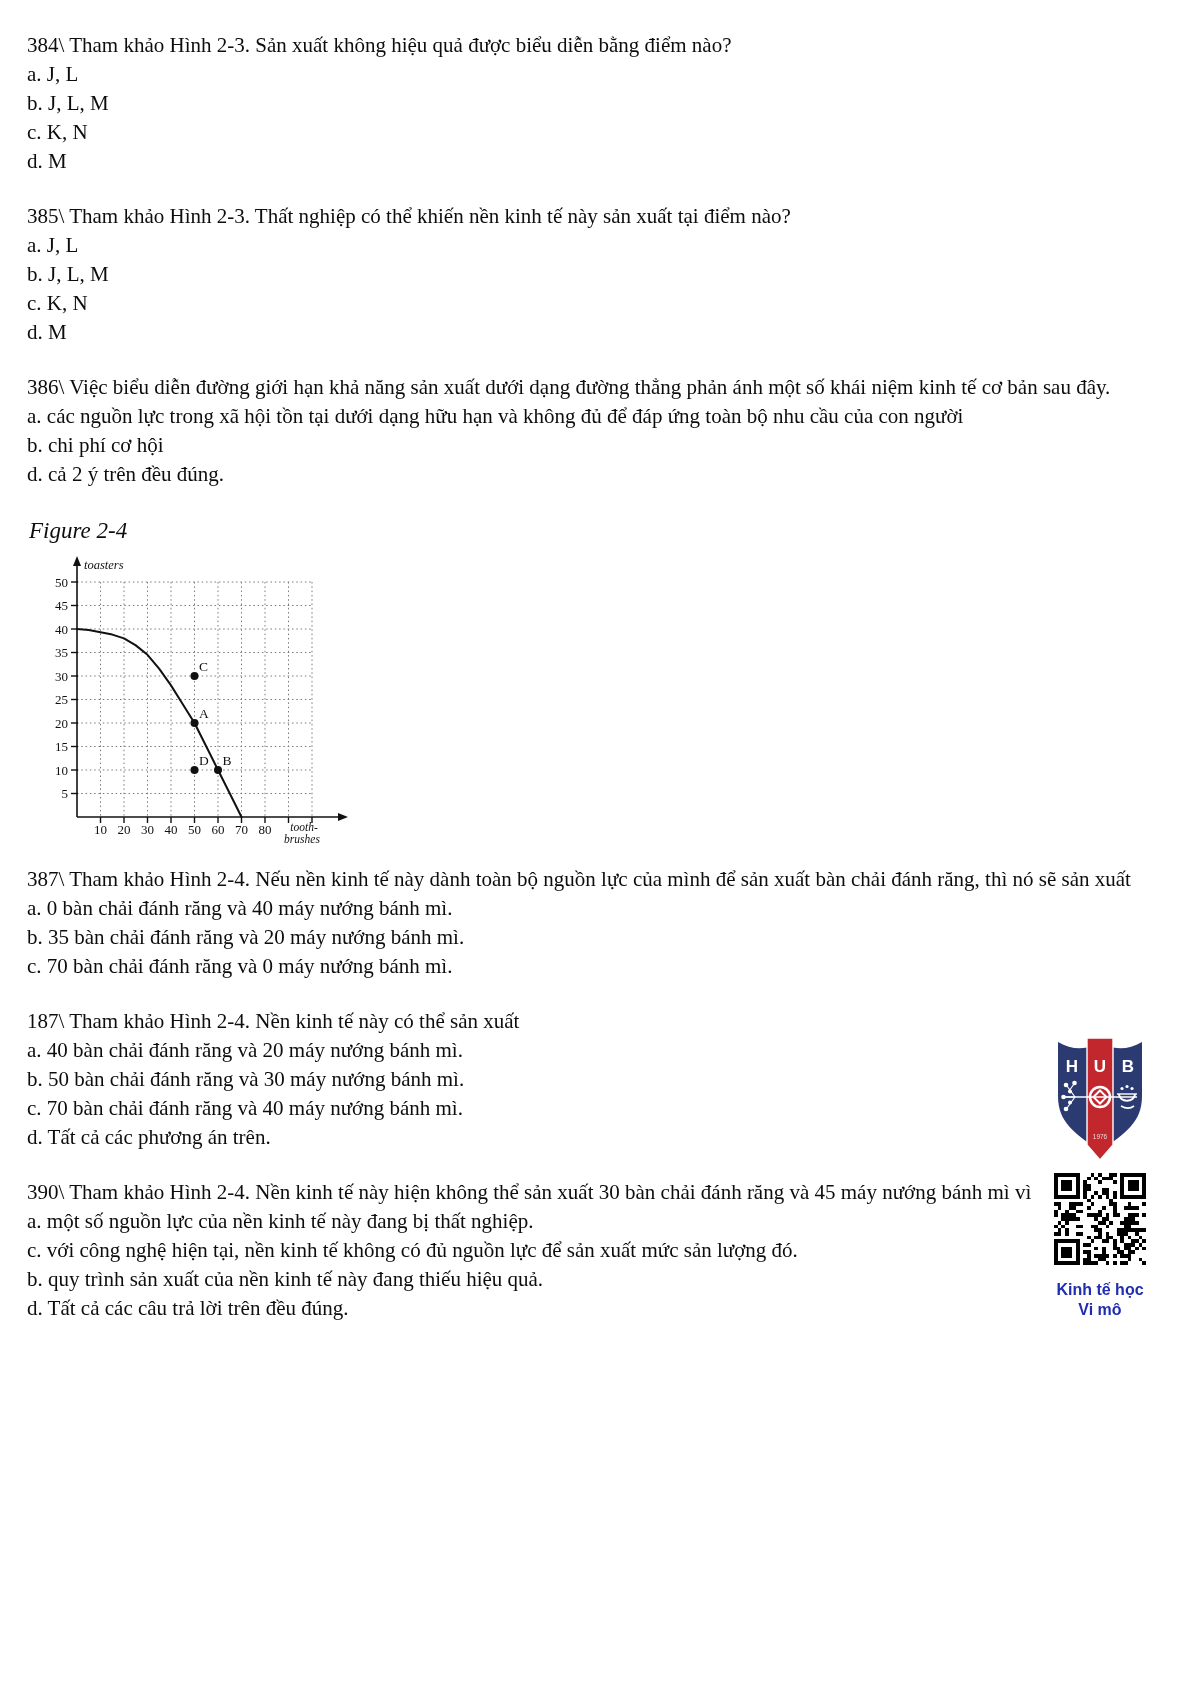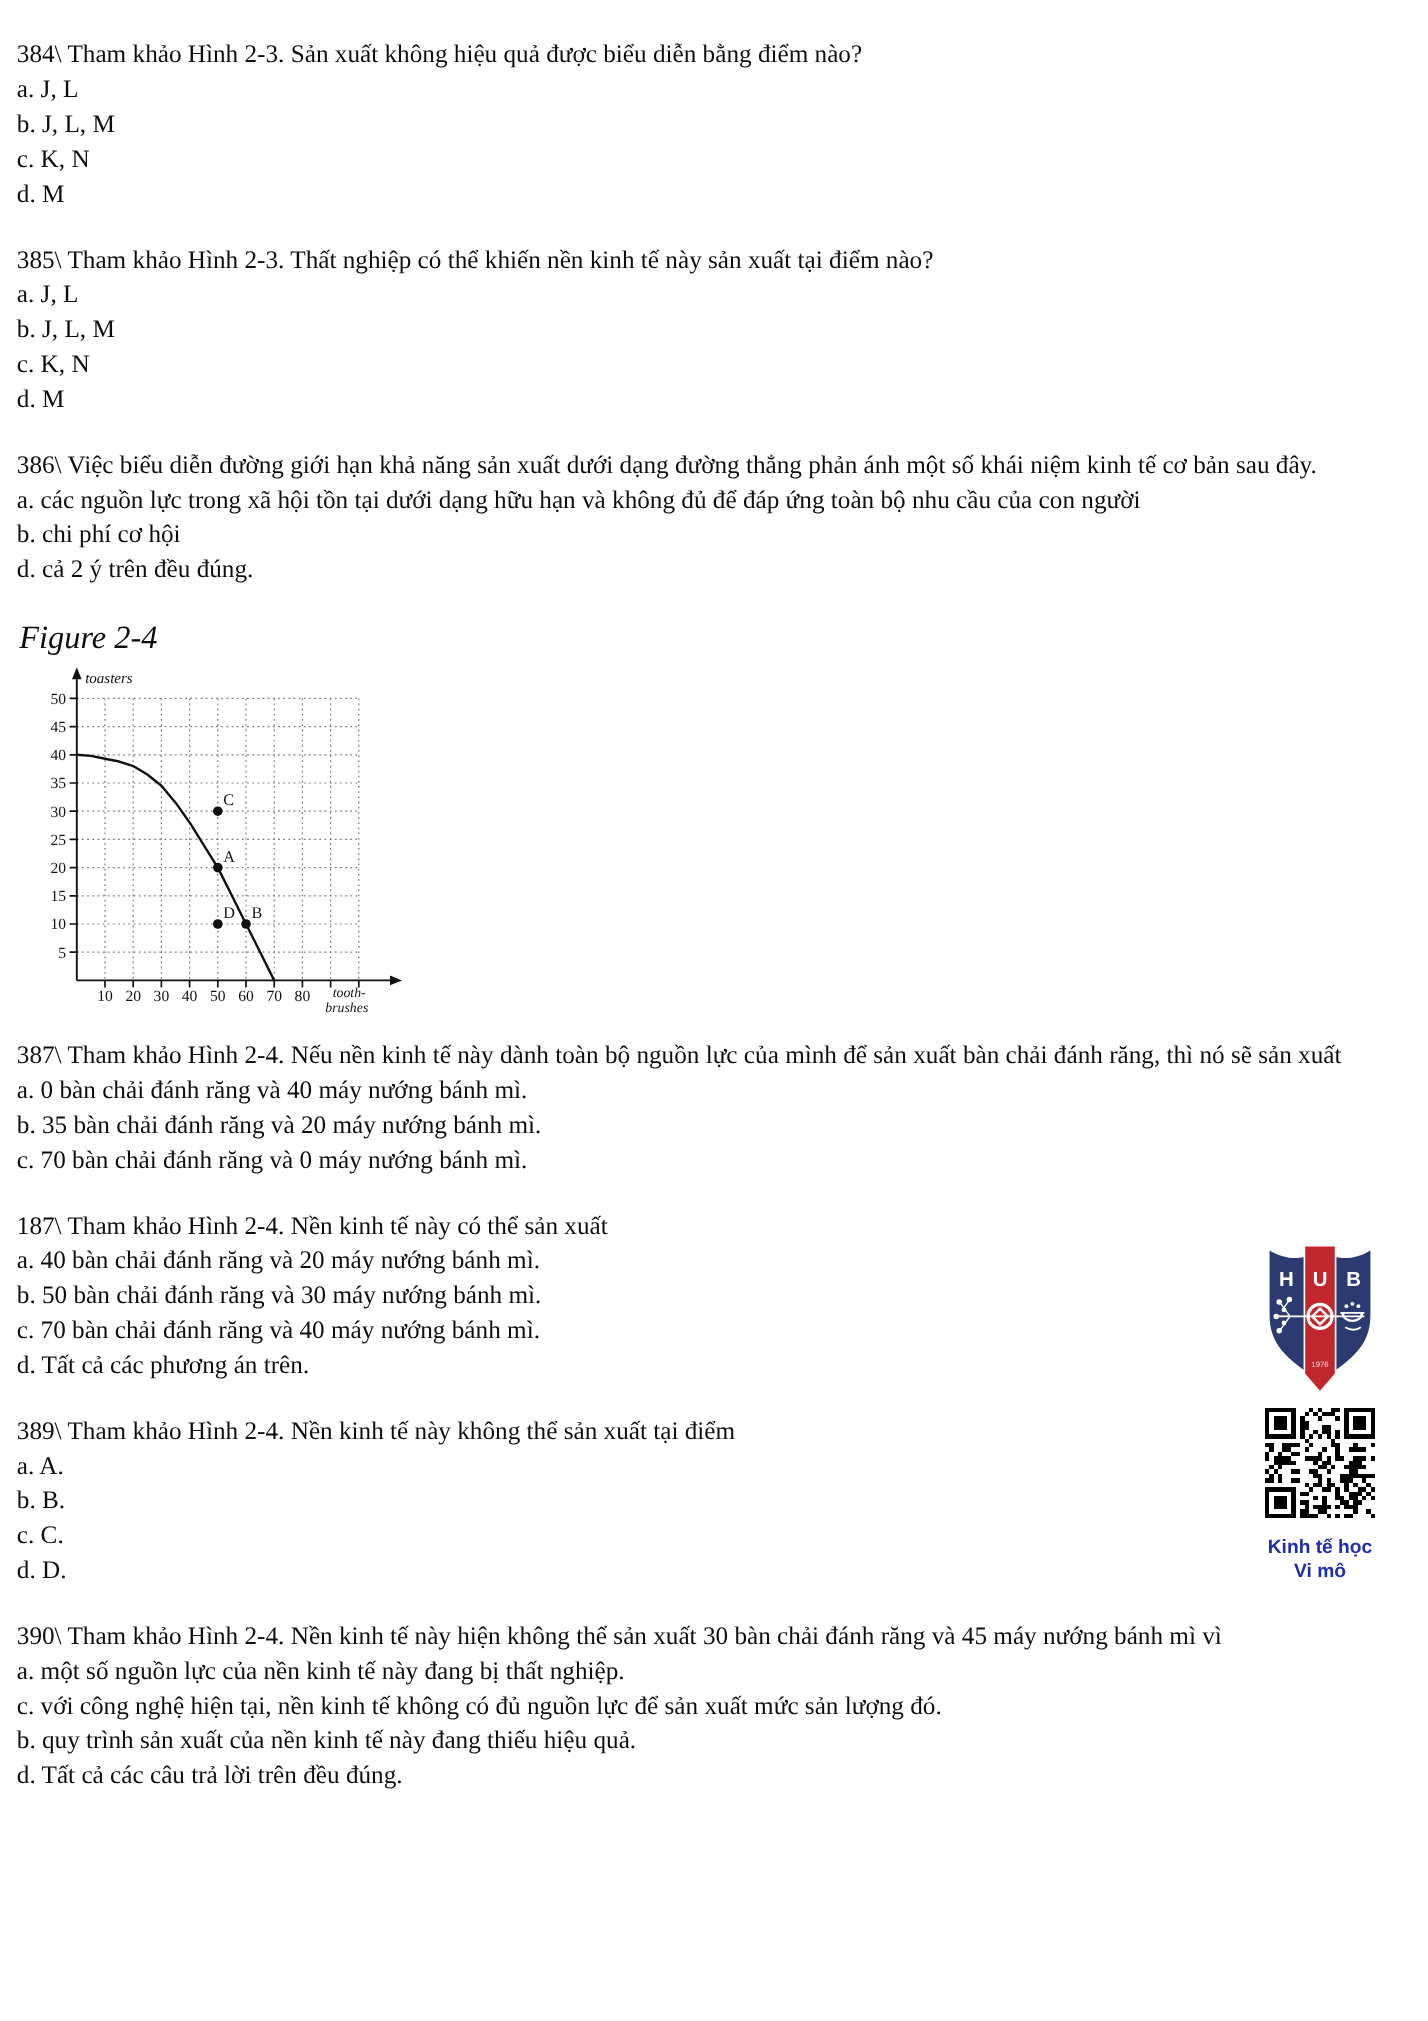--- a/index.html
+++ b/index.html
@@ -1,25 +1,25 @@
 <!DOCTYPE html>
 <html><head>
 <meta charset="utf-8">
 <style>
   html,body{margin:0;padding:0;}
   body{
     width:1190px;height:1684px;background:#ffffff;position:relative;
     font-family:"Liberation Serif","DejaVu Serif",serif;
     font-size:21px;color:#0d0d0d;overflow:hidden;
   }
-  .content{padding:31px 30px 0 14px;width:1133px;}
+  .content{padding:31px 30px 0 27px;width:1133px;}
   .question{margin-bottom:26px;}
   .q-text,.option{line-height:29px;white-space:normal;}
   .figure-block{margin:6px 0 14px 2px;}
-  .fig-title{font-style:italic;font-size:27px;line-height:32px;margin-bottom:2px;}
+  .fig-title{font-style:italic;font-size:23px;line-height:32px;margin-bottom:2px;}
   .chart-wrap{margin-left:13px;}
   .chart-wrap svg{display:block;}
   .side-col{
     position:absolute;left:1050px;top:1034px;width:100px;
     display:flex;flex-direction:column;align-items:center;
   }
   .qr-box{margin-top:9px;}
   .qr-caption{
     margin-top:9px;text-align:center;
     font-family:"Liberation Sans","DejaVu Sans",sans-serif;
@@ -145,27 +145,20 @@
   </div>
 
   <div class="question">
     <div class="q-text">187\ Tham khảo Hình 2-4. Nền kinh tế này có thể sản xuất</div>
     <div class="option">a. 40 bàn chải đánh răng và 20 máy nướng bánh mì.</div>
     <div class="option">b. 50 bàn chải đánh răng và 30 máy nướng bánh mì.</div>
     <div class="option">c. 70 bàn chải đánh răng và 40 máy nướng bánh mì.</div>
     <div class="option">d. Tất cả các phương án trên.</div>
   </div>
 
-  <div class="question">
-    <div class="q-text">389\ Tham khảo Hình 2-4. Nền kinh tế này không thể sản xuất tại điểm</div>
-    <div class="option">a. A.</div>
-    <div class="option">b. B.</div>
-    <div class="option">c. C.</div>
-    <div class="option">d. D.</div>
-  </div>
 
   <div class="question">
     <div class="q-text">390\ Tham khảo Hình 2-4. Nền kinh tế này hiện không thể sản xuất 30 bàn chải đánh răng và 45 máy nướng bánh mì vì</div>
     <div class="option">a. một số nguồn lực của nền kinh tế này đang bị thất nghiệp.</div>
     <div class="option">c. với công nghệ hiện tại, nền kinh tế không có đủ nguồn lực để sản xuất mức sản lượng đó.</div>
     <div class="option">b. quy trình sản xuất của nền kinh tế này đang thiếu hiệu quả.</div>
     <div class="option">d. Tất cả các câu trả lời trên đều đúng.</div>
   </div>
 
 </div>

